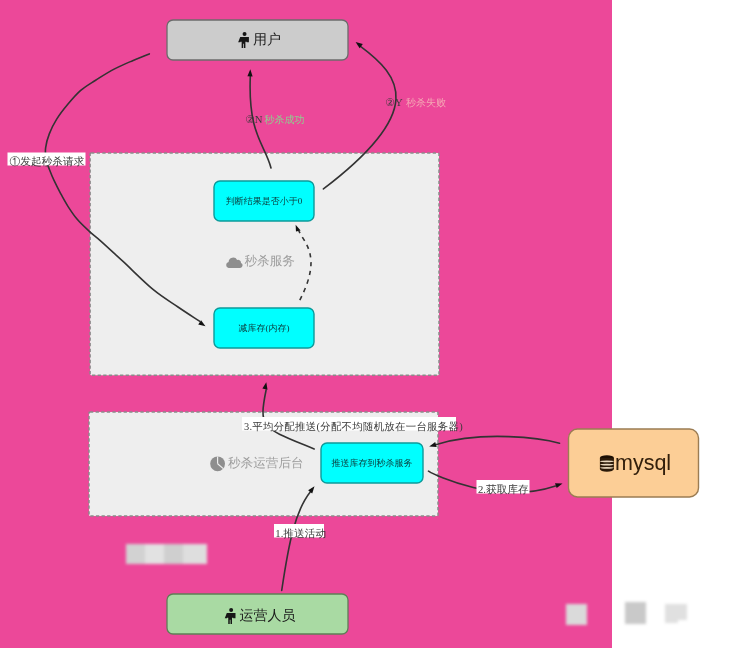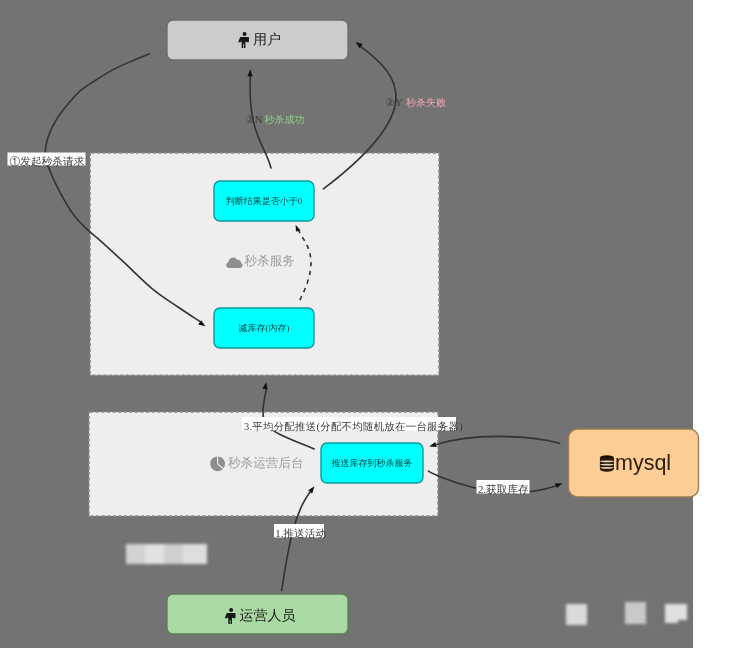--- a/index.html
+++ b/index.html
@@ -1,18 +1,18 @@
 <!DOCTYPE html>
 <html><head>
 <meta charset="utf-8">
 <style>
   html,body{margin:0;padding:0;background:#ffffff;}
   body{width:733px;height:648px;overflow:hidden;
        font-family:"Liberation Serif",serif;}
-  #stage{position:relative;width:693px;height:648px;background:#737373;}
+  #stage{position:relative;width:612px;height:648px;background:#ec4899;}
   svg#diagram{position:absolute;left:0;top:0;width:733px;height:648px;display:block;}
   .node-label{font-family:"Liberation Serif",serif;font-size:9px;fill:#0b3a3a;
               text-anchor:middle;dominant-baseline:middle;}
   .box-label{font-family:"Liberation Serif",serif;font-size:14px;fill:#1a1a1a;
              text-anchor:middle;dominant-baseline:middle;}
   .group-label{font-family:"Liberation Serif",serif;font-size:12.6px;fill:#9d9d9d;
                text-anchor:start;dominant-baseline:middle;}
   .edge-label{font-family:"Liberation Serif",serif;font-size:10.7px;fill:#3a3a3a;
               dominant-baseline:middle;}
   .edge{fill:none;stroke:#333333;stroke-width:1.6;stroke-linecap:round;}

